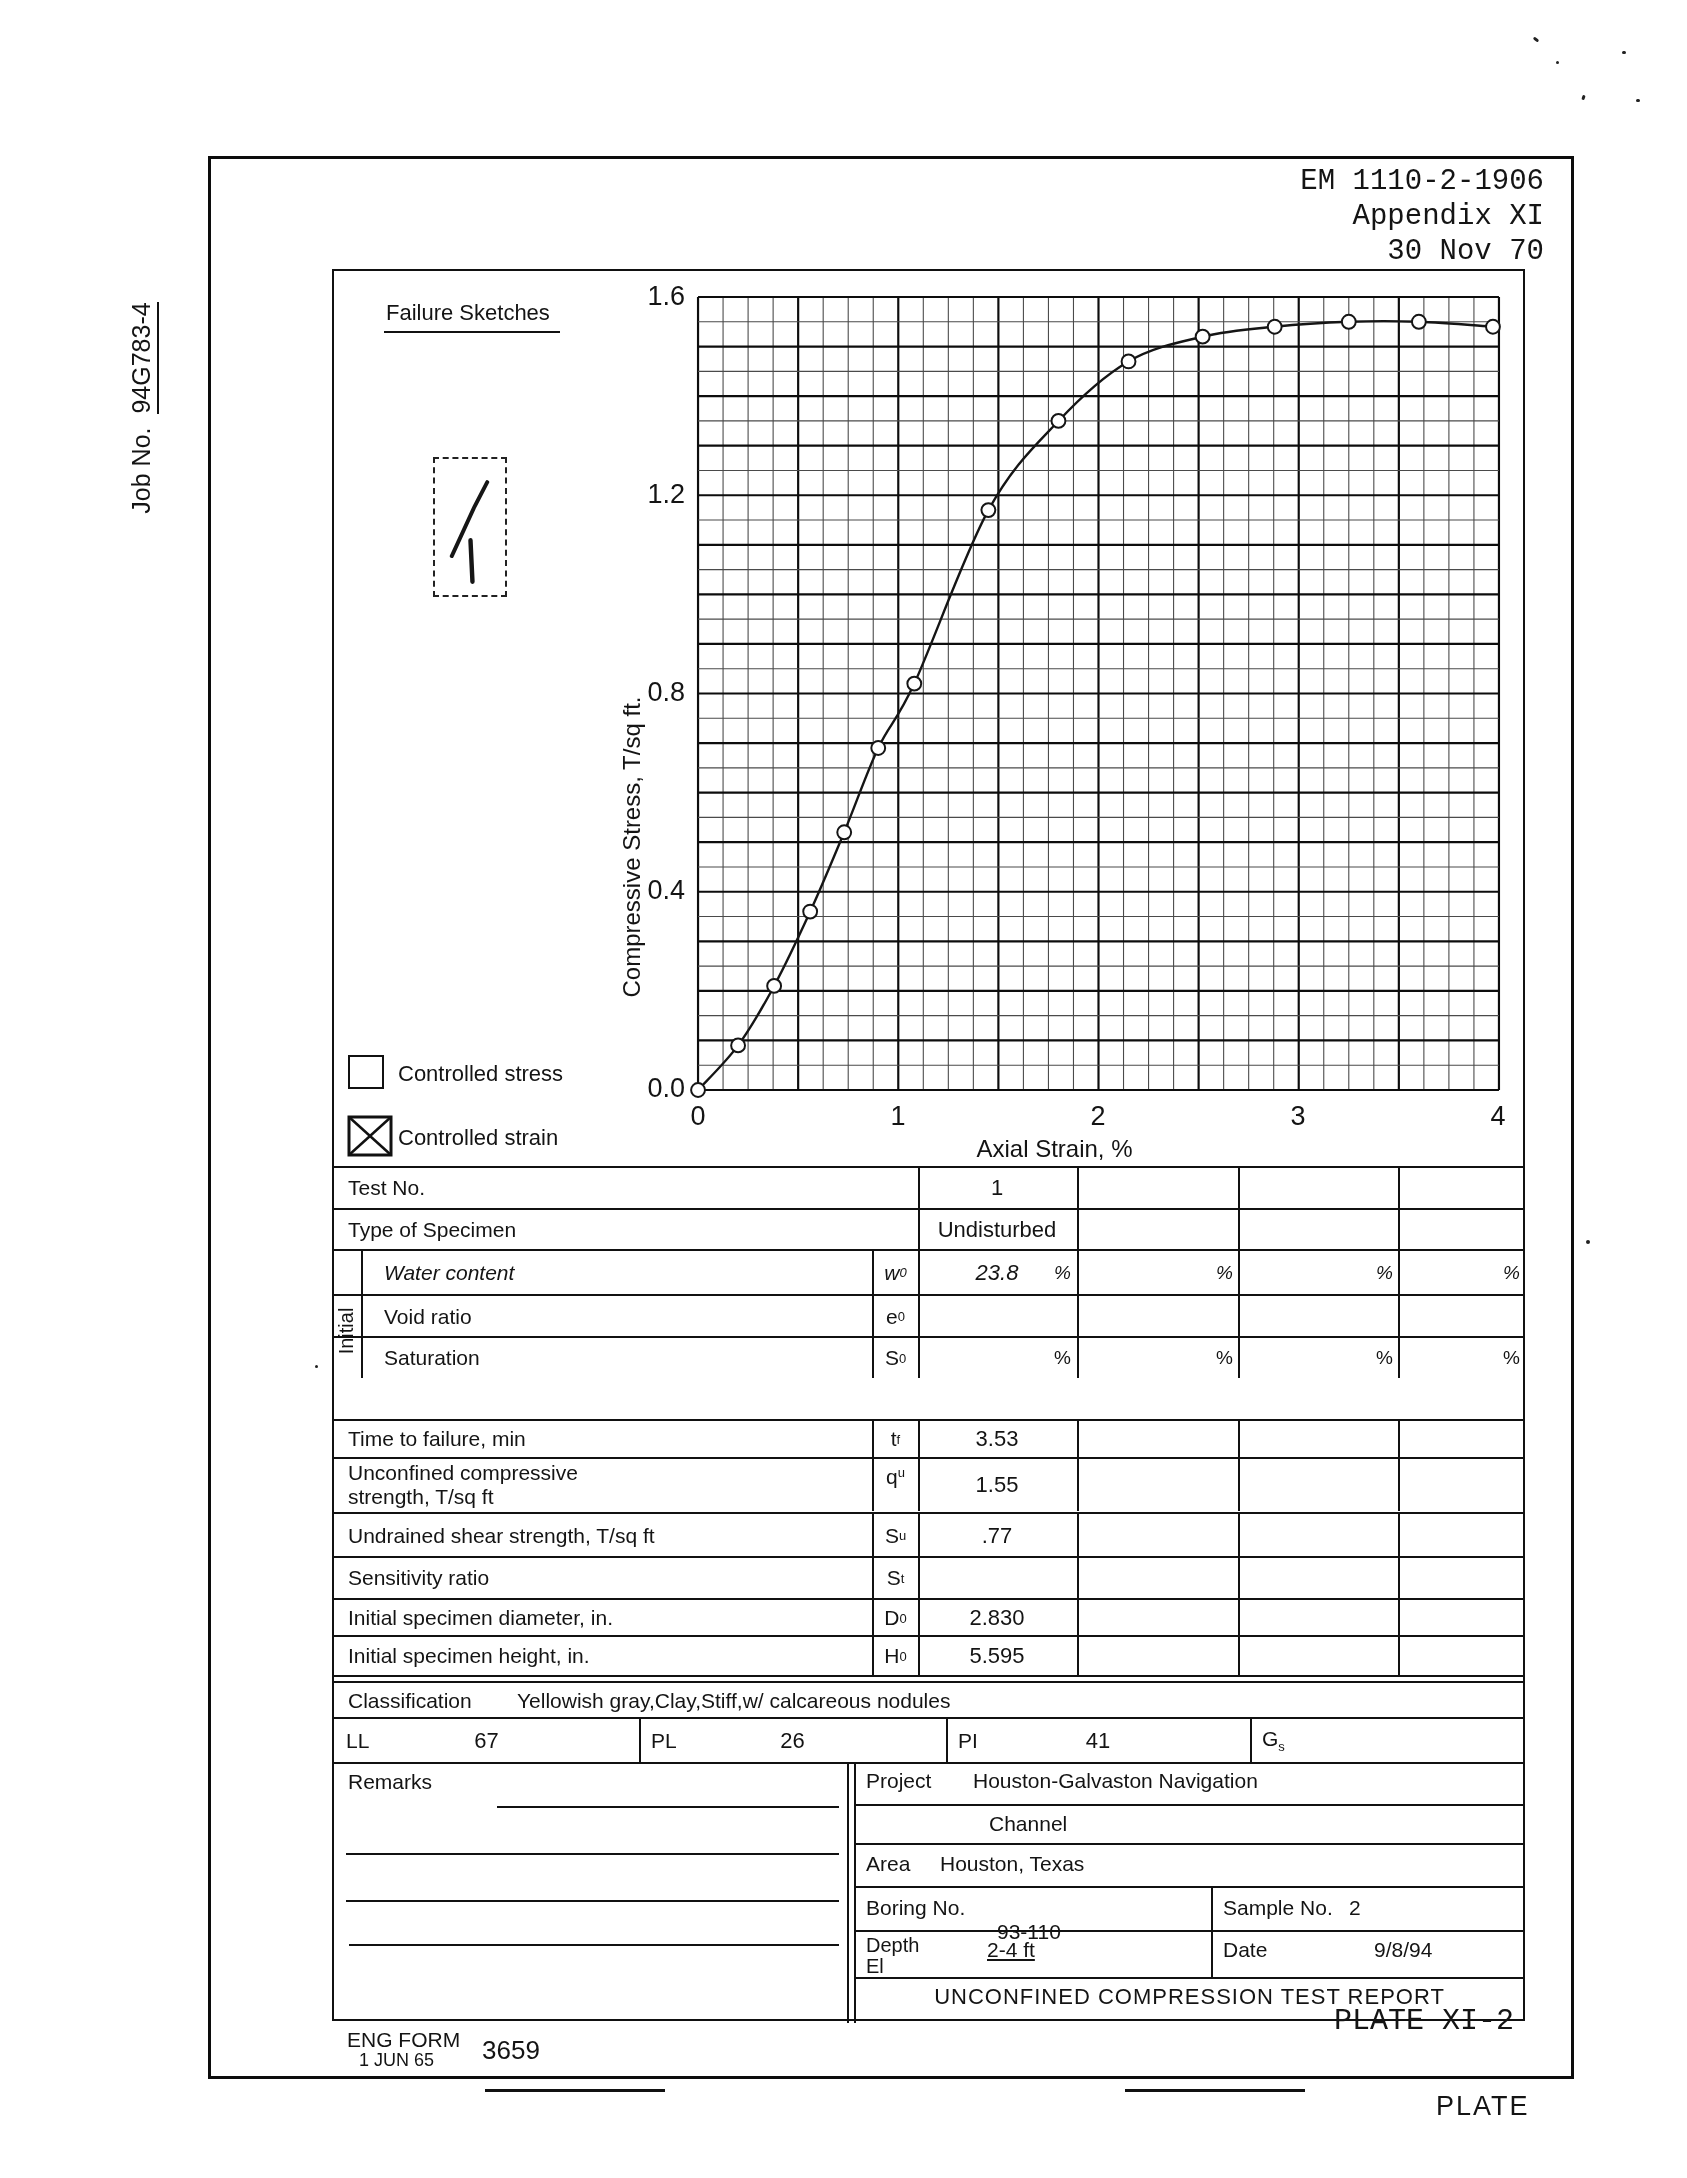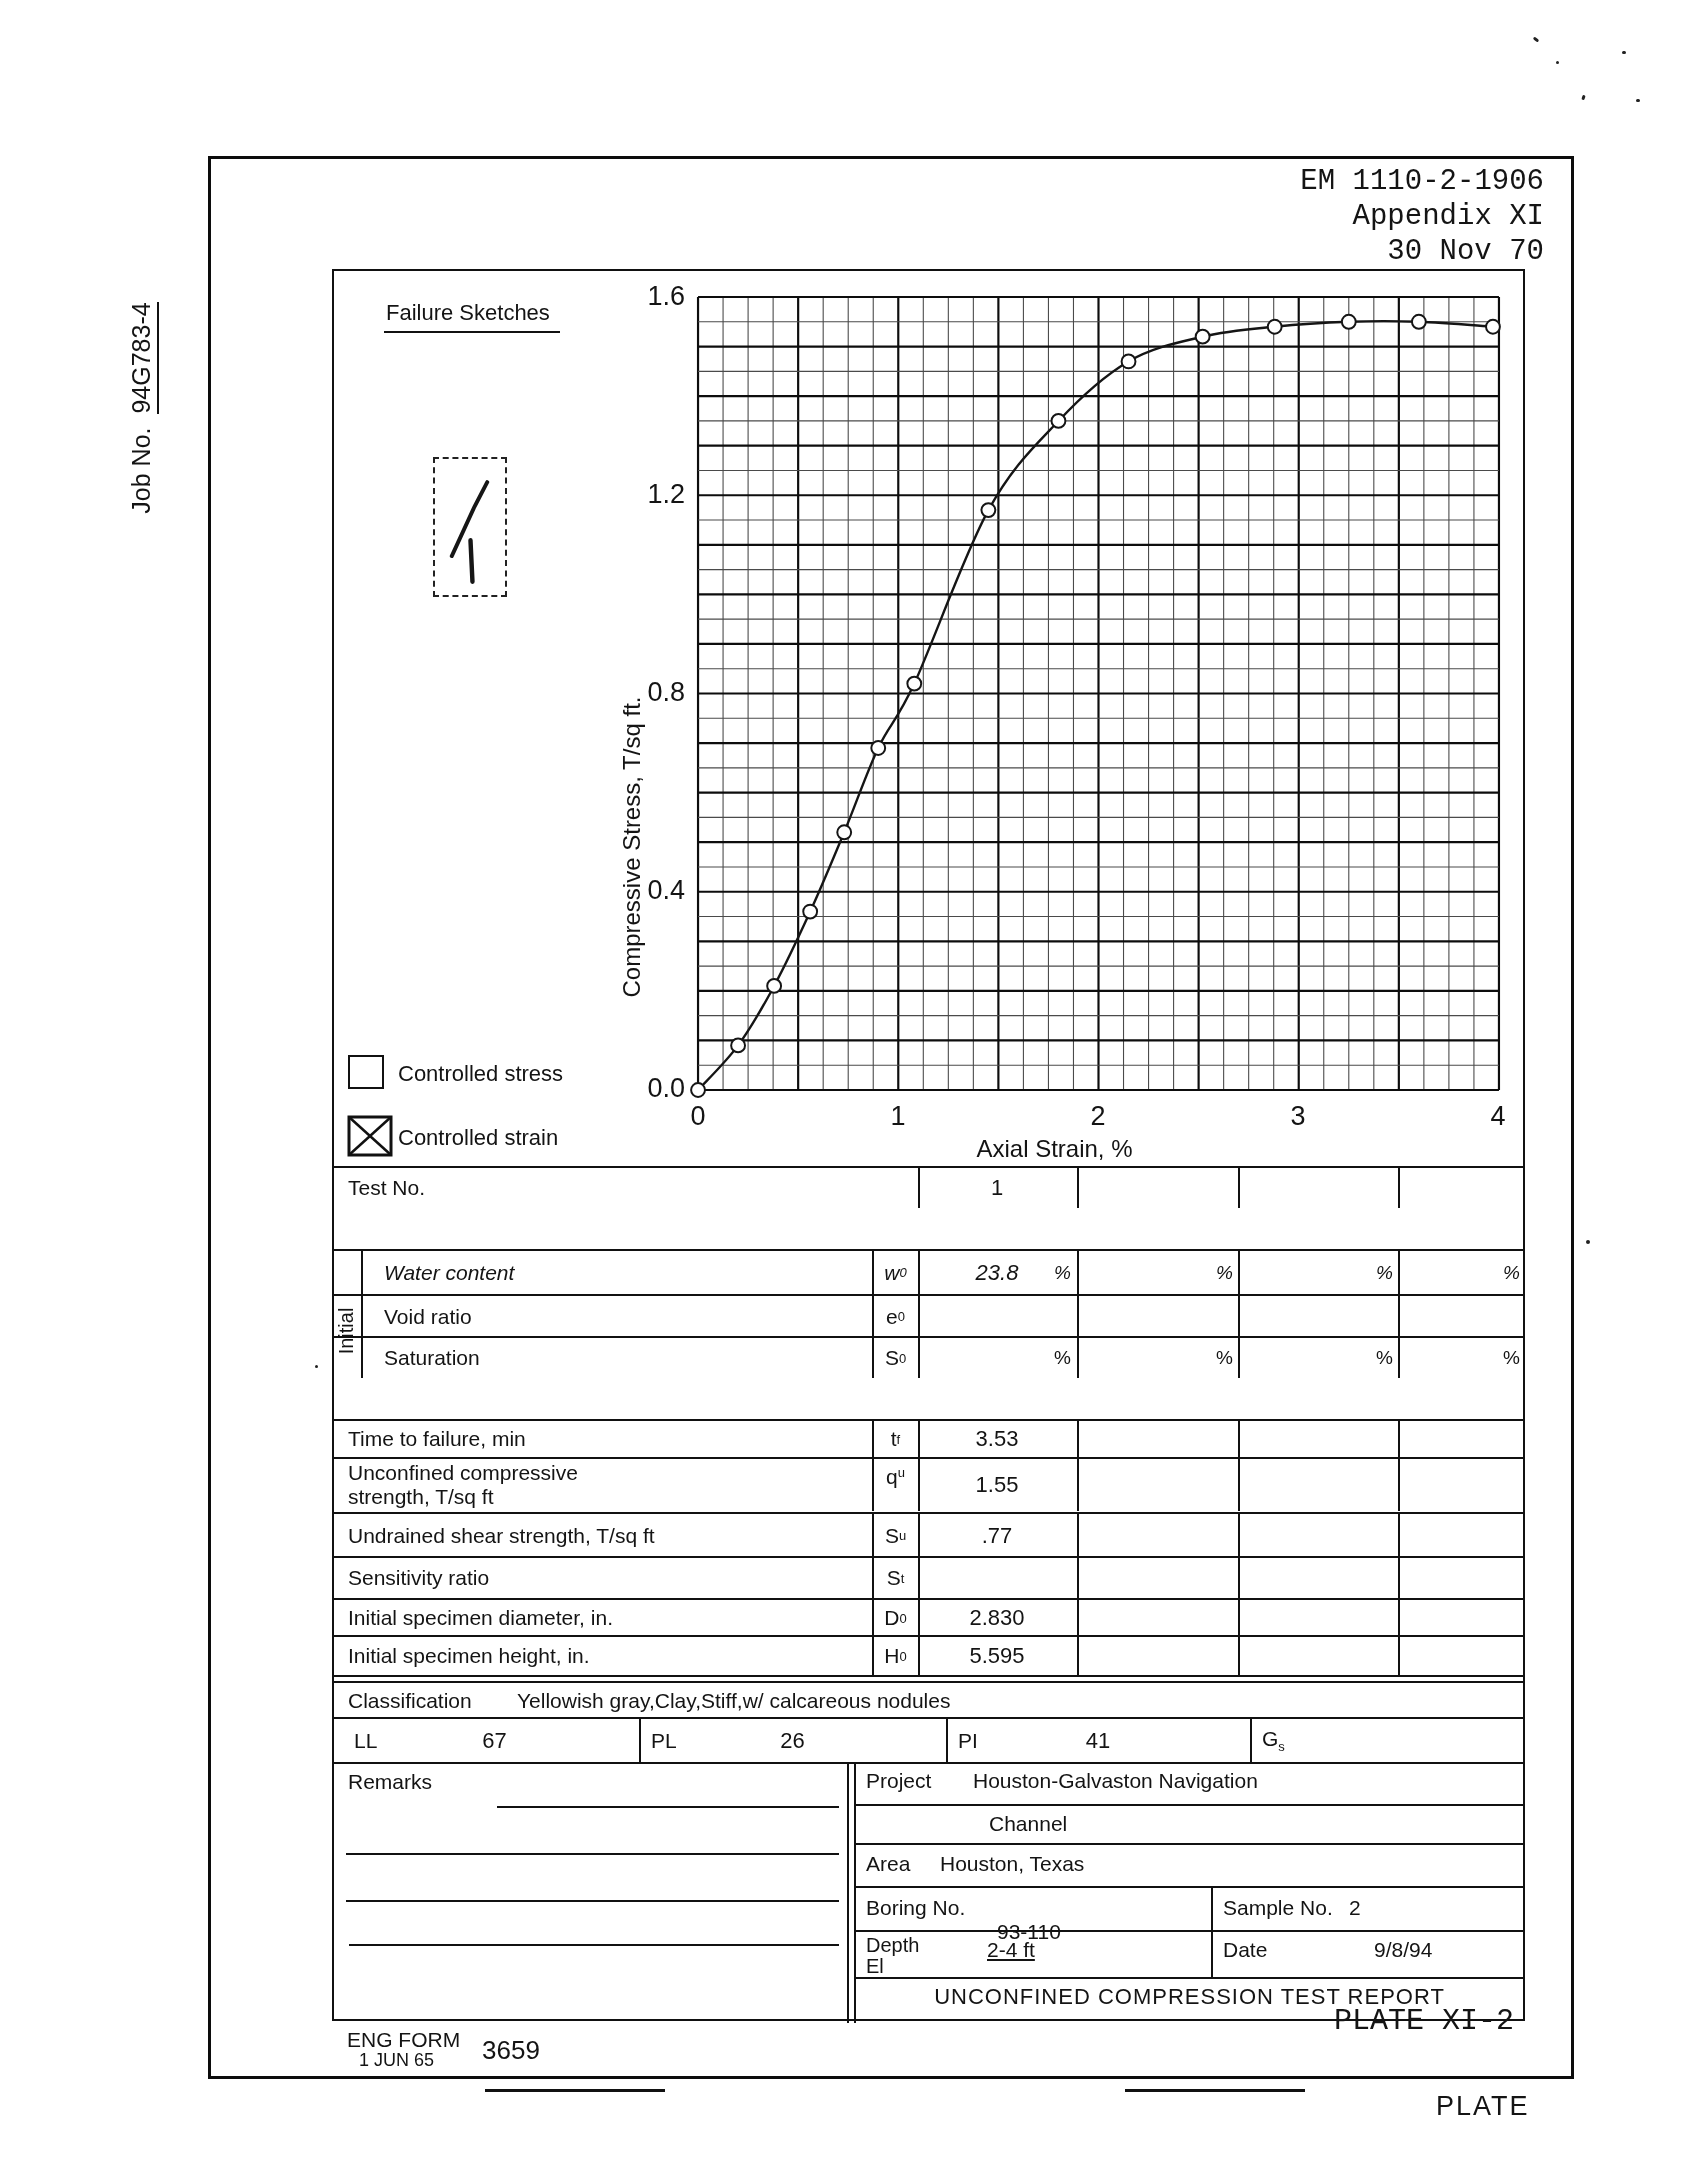--- a/index.html
+++ b/index.html
@@ -197,20 +197,30 @@
       <div class="lab">Test No.</div>
       <i class="vd" style="left:584px;"></i>
       <i class="vd" style="left:743px;"></i>
       <i class="vd" style="left:904px;"></i>
       <i class="vd" style="left:1064px;"></i>
       <div class="v c1">
           <span>1</span>
         </div>
     </div>
 
+    <div class="row" style="top:40px;height:42px;">
+      <div class="lab">Type of Specimen</div>
+      <i class="vd" style="left:584px;"></i>
+      <i class="vd" style="left:743px;"></i>
+      <i class="vd" style="left:904px;"></i>
+      <i class="vd" style="left:1064px;"></i>
+      <div class="v c1">
+          <span>Undisturbed</span>
+        </div>
+    </div>
 
     <div class="row" style="top:81px;height:45px;font-style:italic;">
       <i class="vd" style="left:27px;"></i>
       <div class="lab ind">Water content</div>
       <i class="vd" style="left:538px;"></i>
       <div class="sym">
           <span>w</span>
           <sub>0</sub>
         </div>
       <i class="vd" style="left:584px;"></i>
@@ -375,21 +385,21 @@
     </div>
 
     <div class="hline" style="left:0;right:0;top:507px;"></div>
 
     <div class="row" style="top:513px;height:37px;">
       <div class="lab">Classification</div>
       <div class="lab" style="left:183px;">Yellowish gray,Clay,Stiff,w/ calcareous nodules</div>
     </div>
 
     <div class="row" style="top:549px;height:45px;">
-      <div class="acell" style="left:8px;width:305px;">
+      <div class="acell" style="left:0;width:305px;">
         <span class="al">LL</span>
           <span>67</span>
       </div>
       <i class="vd" style="left:305px;"></i>
       <div class="acell" style="left:305px;width:307px;">
         <span class="al">PL</span>
           <span>26</span>
       </div>
       <i class="vd" style="left:612px;"></i>
       <div class="acell" style="left:612px;width:304px;">

